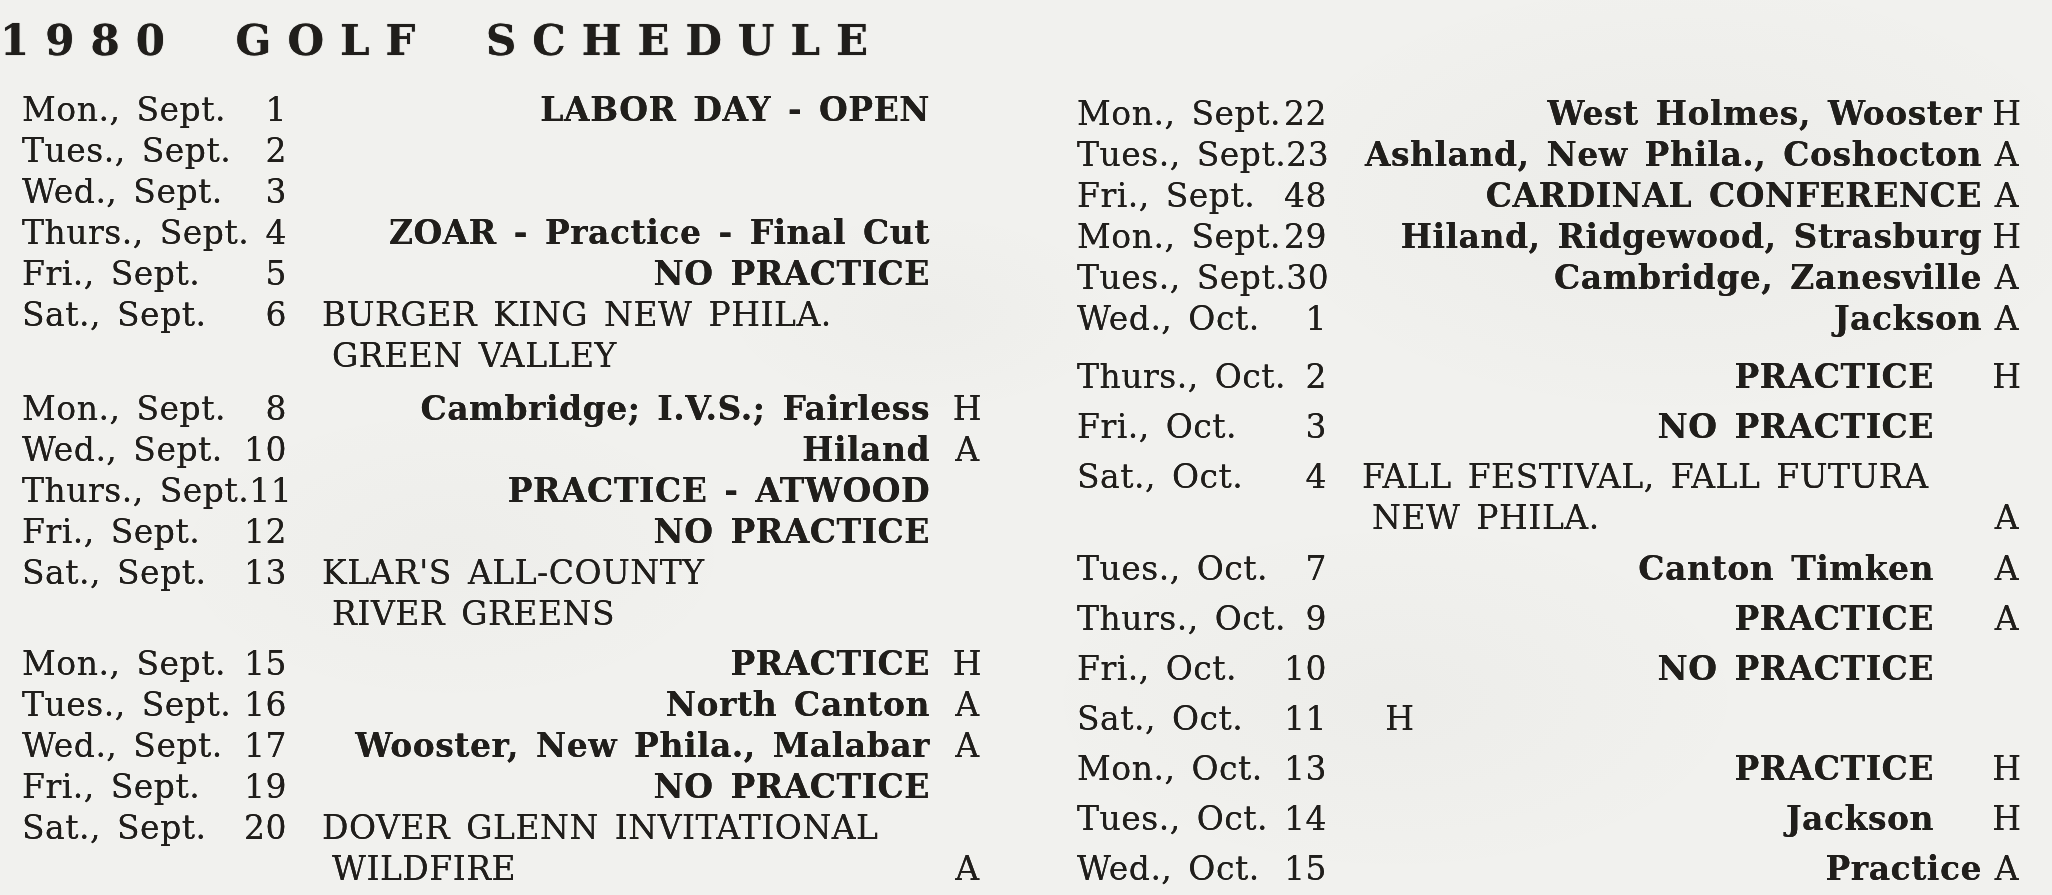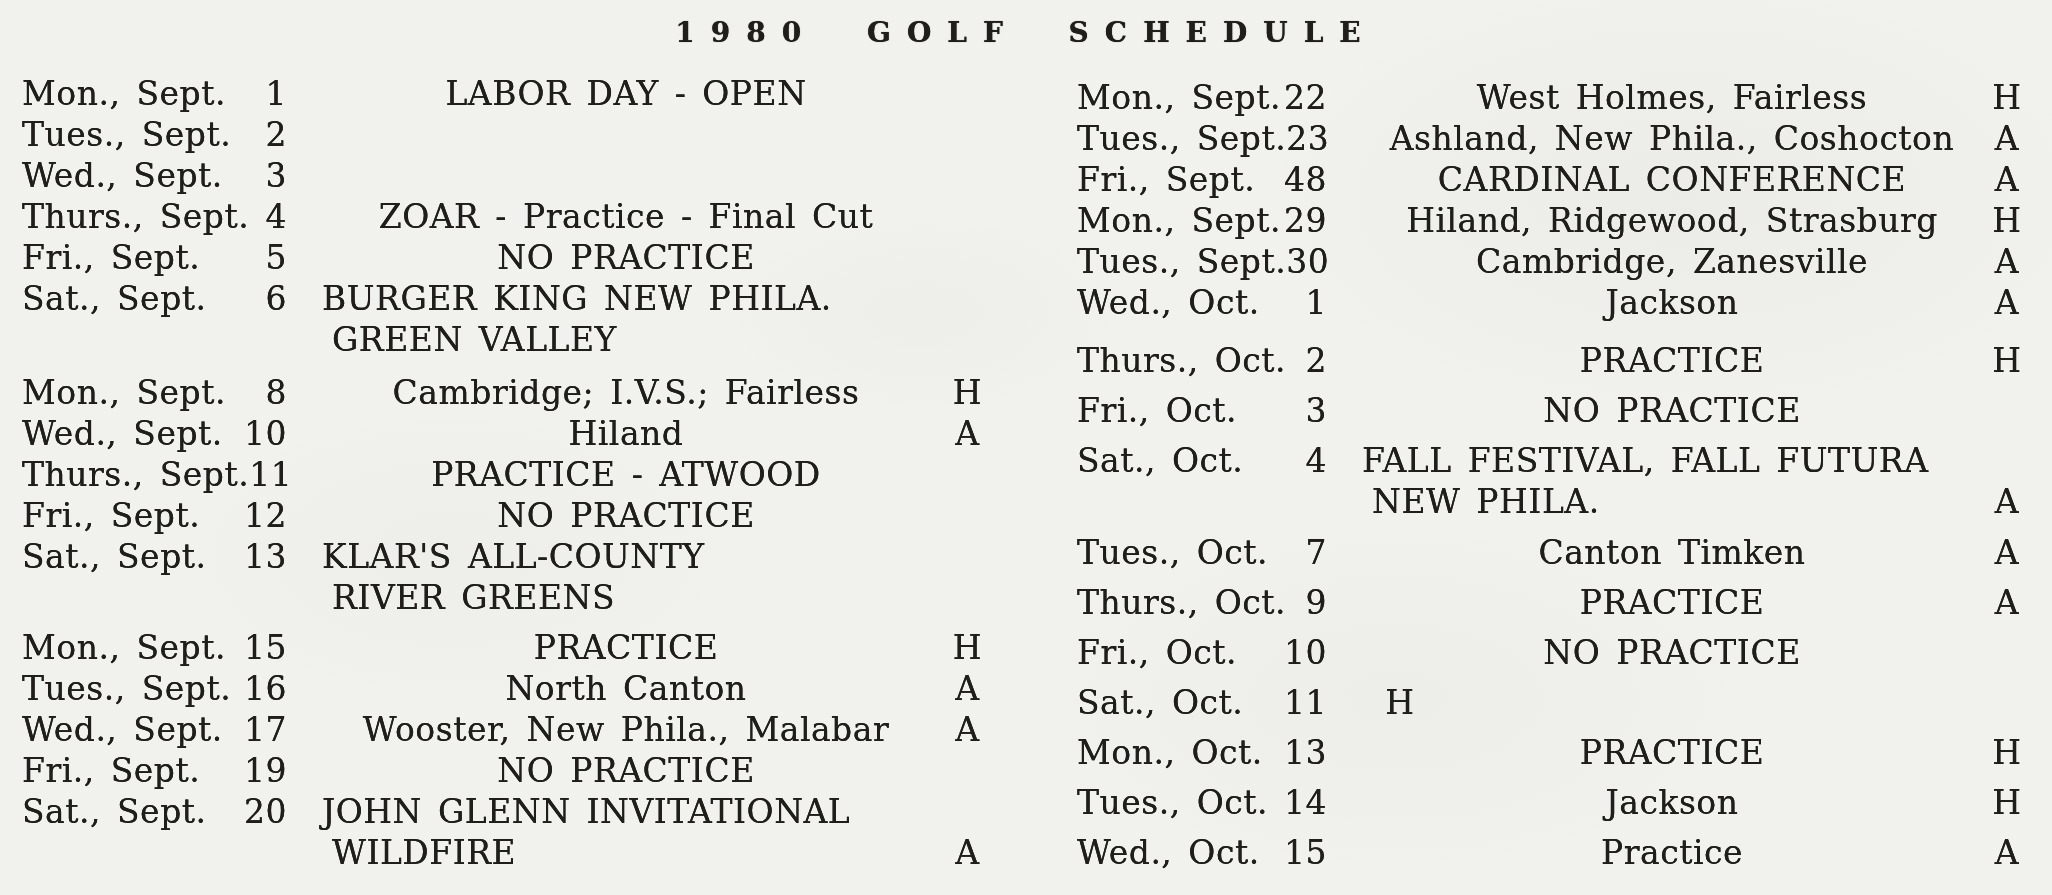--- a/index.html
+++ b/index.html
@@ -20,22 +20,21 @@
     font-family: "DejaVu Serif", "Liberation Serif", serif;
   }
   .page {
     position: relative;
     width: 2052px;
     height: 895px;
   }
   .title {
     margin: 0;
     padding-top: 16px;
-    text-align: center;
-    font-size: 28px;
+    font-size: 42px;
     font-weight: bold;
     letter-spacing: 16px;
     word-spacing: 24px;
     white-space: nowrap;
     text-shadow: 0 0 0.7px currentColor;
   }
   .columns {
     display: flex;
     margin-top: 24px;
     align-items: flex-start;
@@ -67,21 +66,21 @@
     flex-shrink: 0;
   }
   .col-0 .datecell { width: 265px; }
   .col-1 .datecell { width: 250px; }
 
   .event {
     flex: 1;
     margin-left: 35px;
     overflow: visible;
   }
-  .align-right  { text-align: center; }
+  .align-right  { text-align: right; font-weight: bold; }
   .align-left   { text-align: left; }
   .align-center { text-align: center; padding-right: 80px; box-sizing: border-box; }
   .cont .align-left { padding-left: 10px; }
 
   .site {
     flex-shrink: 0;
     text-align: center;
   }
   .col-0 .site { width: 75px; }
   .col-1 .site { width: 50px; }
@@ -230,41 +229,41 @@
       <span class="dday">19</span>
     </div>
     <div class="event align-right">NO PRACTICE</div>
     <div class="site"></div>
   </div>
           <div class="row">
     <div class="datecell">
       <span class="dprefix">Sat., Sept.</span>
       <span class="dday">20</span>
     </div>
-    <div class="event align-center">JOHN GLENN INVITATIONAL</div>
+    <div class="event align-center">DOVER GLENN INVITATIONAL</div>
     <div class="site"></div>
   </div>
           <div class="row cont">
     <div class="datecell">
       <span class="dprefix"></span>
       <span class="dday"></span>
     </div>
     <div class="event align-left">WILDFIRE</div>
     <div class="site">A</div>
   </div>
         </div>
       </div>
       <div class="col col-1">
         <div class="group">
           <div class="row">
     <div class="datecell">
       <span class="dprefix">Mon., Sept.</span>
       <span class="dday">22</span>
     </div>
-    <div class="event align-right">West Holmes, Fairless</div>
+    <div class="event align-right">West Holmes, Wooster</div>
     <div class="site">H</div>
   </div>
           <div class="row">
     <div class="datecell">
       <span class="dprefix">Tues., Sept.</span>
       <span class="dday">23</span>
     </div>
     <div class="event align-right">Ashland, New Phila., Coshocton</div>
     <div class="site">A</div>
   </div>

